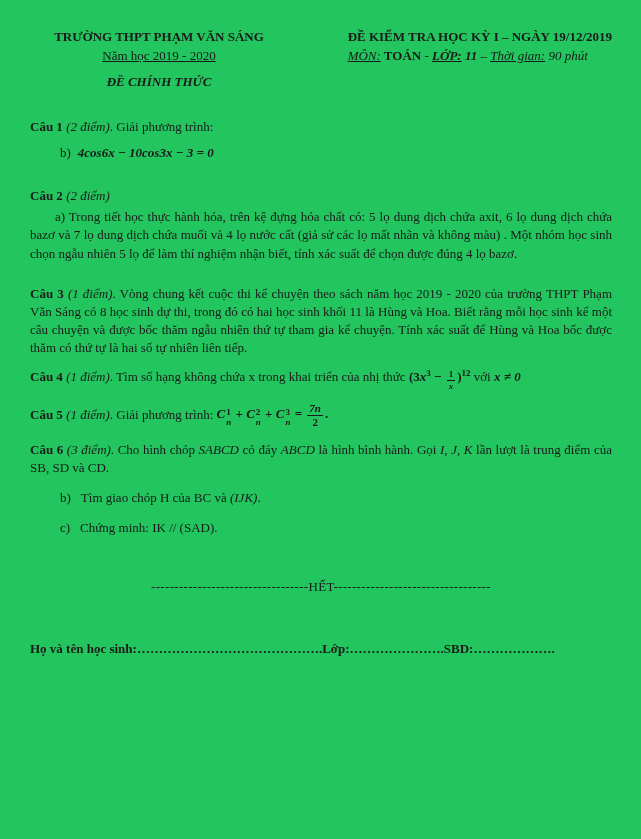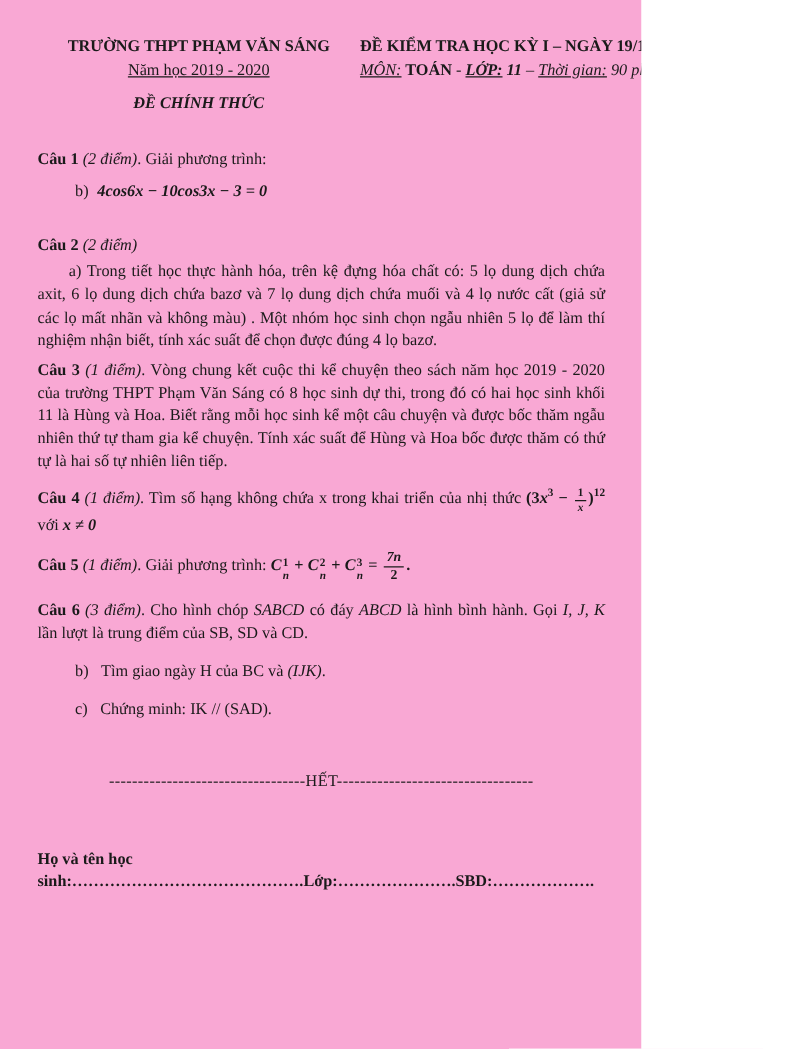--- a/index.html
+++ b/index.html
@@ -1,19 +1,19 @@
 <!DOCTYPE html>
 <html><head>
 <meta charset="utf-8">
 <style>
   * { box-sizing: border-box; }
   html, body { margin: 0; padding: 0; background: #ffffff; }
   .page {
-    width: 513px; height: 839px;
-    background: #f9a8d4;
+    width: 641px; height: 839px;
+    background: #22c55e;
     color: #1a1a1a;
     font-family: "Liberation Serif", serif;
     font-size: 13px;
     line-height: 1.4;
     padding: 28px 29px 0 30px;
     overflow: hidden;
     position: relative;
   }
   
   .header { display: flex; justify-content: space-between; align-items: flex-start; margin-bottom: 26px; }
@@ -78,38 +78,38 @@
   </div>
   <div class="eq-row">
     <span class="ilabel">b)</span><span class="math mi">4cos6x − 10cos3x − 3 = 0</span>
   </div>
 
   <div class="q-heading">
     <span class="q-label">Câu 2</span><span class="q-points"> (2 điểm)</span>
   </div>
   <div class="para indent">a) Trong tiết học thực hành hóa, trên kệ đựng hóa chất  có: 5 lọ dung dịch chứa axit, 6 lọ dung dịch chứa bazơ và 7 lọ dung dịch chứa muối và 4 lọ nước cất (giả sử các lọ mất nhãn và không màu) . Một nhóm học sinh chọn ngẫu nhiên 5 lọ để làm thí nghiệm nhận biết, tính xác suất để chọn được đúng 4 lọ bazơ.</div>
 
-  <div class="para" style="margin-top:6px">
+  <div class="para" style="margin-top:22px">
     <span class="q-label">Câu 3</span><span class="q-points"> (1 điểm)</span><span>. Vòng chung kết cuộc thi kể chuyện theo sách năm học 2019 - 2020 của trường THPT Phạm Văn Sáng có 8 học sinh dự thi, trong đó có hai học sinh khối 11 là Hùng và Hoa. Biết rằng mỗi học sinh kể một câu chuyện và được bốc thăm ngẫu nhiên thứ tự tham gia kể chuyện. Tính xác suất  để Hùng và Hoa bốc được thăm có thứ tự là  hai số tự nhiên liên tiếp.</span>
   </div>
 
   <div class="para" style="margin-top:11px">
     <span class="q-label">Câu 4</span><span class="q-points"> (1 điểm)</span><span>. Tìm số hạng không chứa x trong khai triển của nhị thức </span><span class="math"><span>(3</span><span class="mi">x</span><sup class="msup">3</sup><span> − </span><span class="frac"><span class="fnum">1</span><span class="fden mi">x</span></span><span>)</span><sup class="msup">12</sup></span><span> với </span><span class="math mi">x ≠ 0</span>
   </div>
 
   <div class="para" style="margin-top:12px">
     <span class="q-label">Câu 5</span><span class="q-points"> (1 điểm)</span><span>. Giải phương trình: </span><span class="math"><span class="mi">C</span><span class="supsub"><span class="ss-sup">1</span><span class="ss-sub mi">n</span></span><span> + </span><span class="mi">C</span><span class="supsub"><span class="ss-sup">2</span><span class="ss-sub mi">n</span></span><span> + </span><span class="mi">C</span><span class="supsub"><span class="ss-sup">3</span><span class="ss-sub mi">n</span></span><span> = </span><span class="frac frac-lg"><span class="fnum mi">7n</span><span class="fden">2</span></span><span>.</span></span>
   </div>
 
   <div class="para" style="margin-top:13px">
     <span class="q-label">Câu 6</span><span class="q-points"> (3 điểm)</span><span>. Cho hình chóp </span><span class="mi">SABCD</span><span> có đáy </span><span class="mi">ABCD</span><span> là hình bình hành. Gọi </span><span class="mi">I, J, K</span><span> lần lượt là trung điểm của SB, SD và CD.</span>
   </div>
   <div class="items">
     <div class="item">
-      <span class="ilabel">b)</span><span>Tìm giao ngày H của BC và </span><span class="mi">(IJK)</span><span>.</span>
+      <span class="ilabel">b)</span><span>Tìm giao chóp H của BC và </span><span class="mi">(IJK)</span><span>.</span>
     </div>
     <div class="item">
       <span class="ilabel">c)</span><span>Chứng minh:  IK // (SAD).</span>
     </div>
   </div>
 
   <div class="footer-het">----------------------------------HẾT----------------------------------</div>
   <div class="footer-name">Họ và tên học sinh:…………………………………….Lớp:………………….SBD:……………….</div>
 
 </div>

